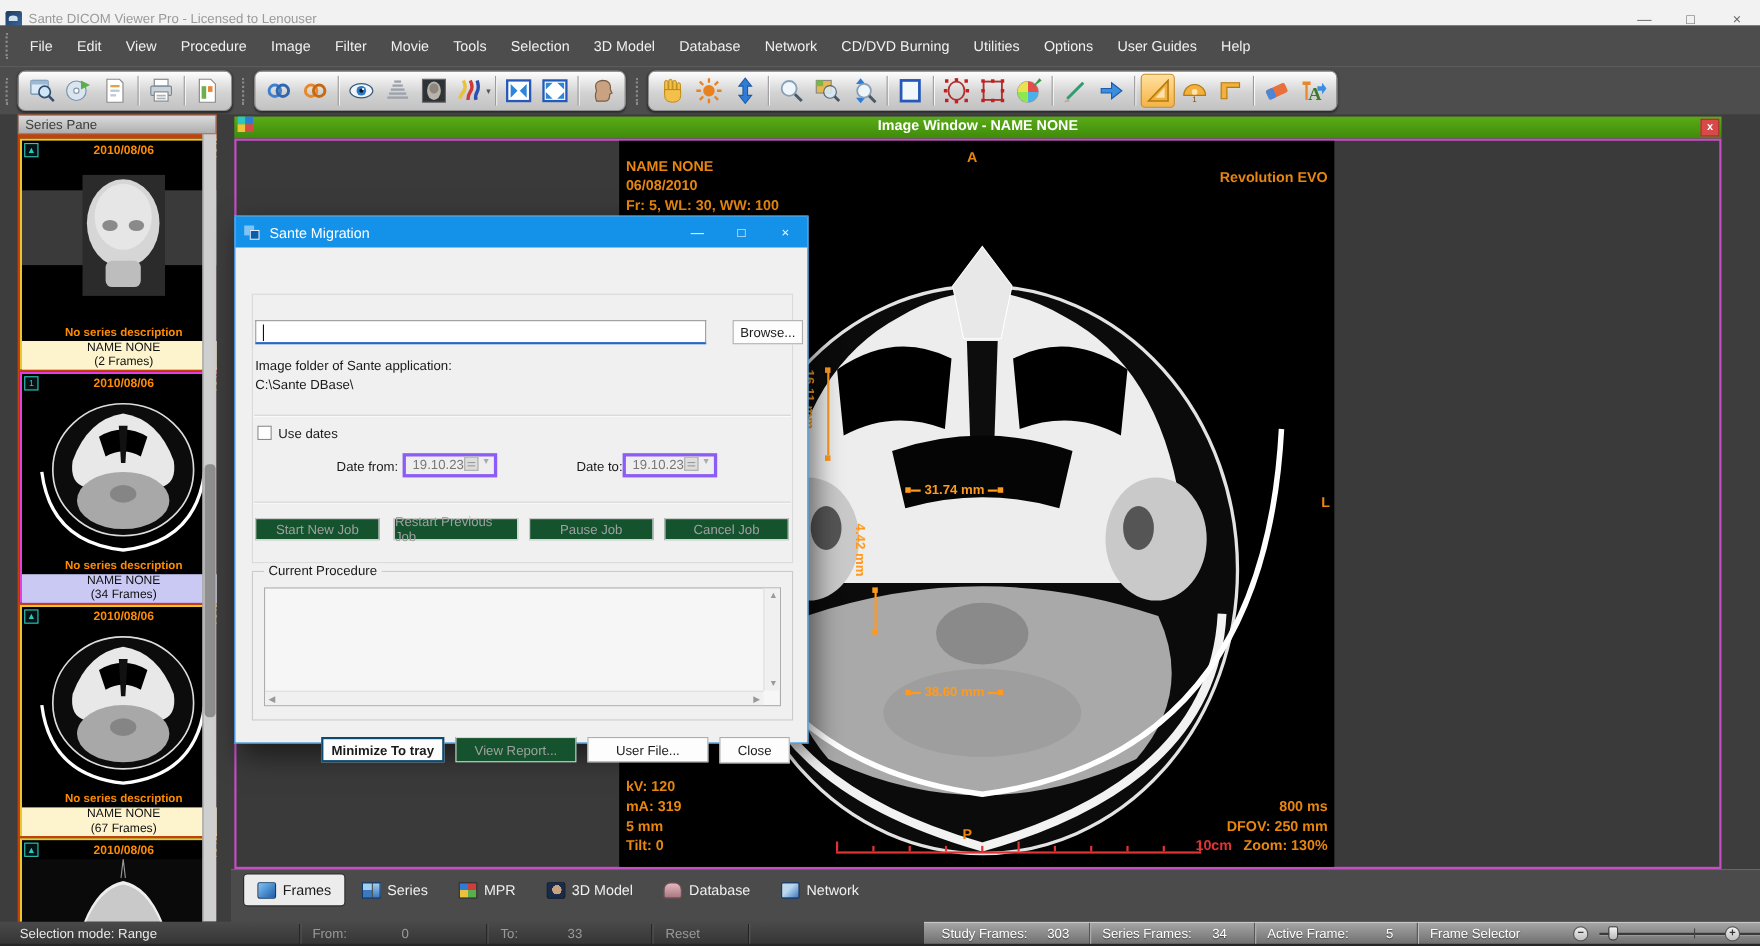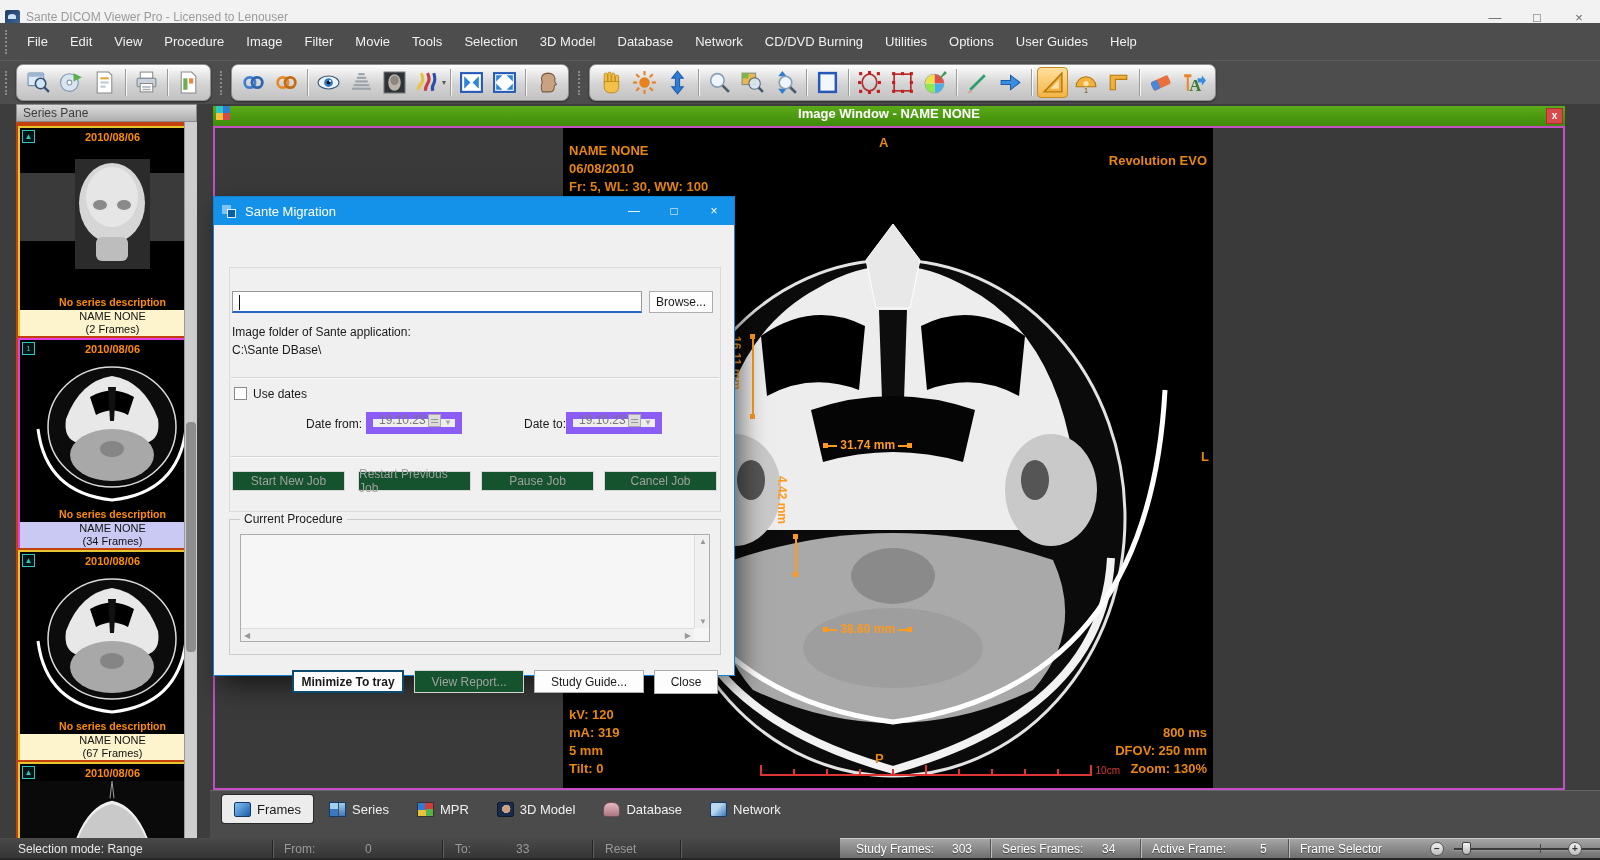--- a/index.html
+++ b/index.html
@@ -63,41 +63,41 @@
 .meas .dot{display:inline-block;width:5px;height:5px;background:#ff9a1e;vertical-align:middle}
 .meas .ln{display:inline-block;height:2px;width:9px;background:#ff9a1e;vertical-align:middle}
 .vmeas{position:absolute}
 .vmeas .vline{position:absolute;width:2px;background:#ff9a1e}
 .vmeas .dot{position:absolute;width:5px;height:5px;background:#ff9a1e}
 .vlabel{writing-mode:vertical-rl;color:#ff9a1e;font-weight:bold;font-size:12px;white-space:nowrap}
 .ruler{position:absolute;height:12px}
 .ruler .base{position:absolute;left:0;right:28px;bottom:0;height:2px;background:#e03434}
 .ruler .tick{position:absolute;bottom:2px;width:1.5px;height:5px;background:#e03434}
 .ruler .tick.end{height:9px}
-.ruler .rl{position:absolute;right:0;bottom:0;color:#e03434;font-size:10px;font-weight:normal}
+.ruler .rl{position:absolute;right:0;bottom:0;color:#e03434;font-size:13px;font-weight:bold}
 
 
 .dialog{position:absolute;left:213px;top:196px;width:522px;height:480px;background:#f0f0f0;border:1px solid #0f82d6;box-shadow:6px 10px 24px rgba(0,0,0,.55);z-index:50}
 .dlg-title{height:28px;background:#1492ea;display:flex;align-items:center;color:#fff}
 .dlg-ico{width:16px;height:16px;margin:0 7px 0 8px;position:relative}
 .dlg-ico i{position:absolute;display:block}
 .dlg-title .t{font-size:13px}
 .dlg-btns{margin-left:auto;display:flex}
 .dlg-btns span{width:40px;height:28px;display:flex;align-items:center;justify-content:center;font-size:12px}
 .dlg-body{position:relative;height:451px;font-size:12px;color:#222}
 .frame1{position:absolute;left:15px;top:42px;width:492px;height:245px;border:1px solid #dadada;background:#f0f0f0}
 .dlg-label{position:absolute;font-size:12px;color:#1a1a1a}
 .dlg-input{position:absolute;background:#fff;border:1px solid #999;border-bottom:2px solid #2765c8;height:22px}
 .caret{position:absolute;left:6px;top:3px;width:1px;height:15px;background:#111}
 .btn{position:absolute;background:#fdfdfd;border:1px solid #adadad;font-size:12px;color:#1a1a1a;display:flex;align-items:center;justify-content:center}
 .btn.disabled{background:#14532d;border-color:#d5d5d5;color:#a0a0a0}
 .btn.focus{border:2px solid #0c4a6e}
 .sep-line{position:absolute;height:1px;background:#d5d5d5;box-shadow:0 1px 0 #fbfbfb}
 .chk{position:absolute;width:13px;height:13px;border:1px solid #8a8a8a;background:#fff}
-.datebox{position:absolute;width:96px;height:22px;background:#eee;border:7px solid #8b5cf6;color:#777;display:flex;align-items:flex-end;padding-left:6px;font-size:12px}
+.datebox{position:absolute;width:86px;height:22px;background:#eee;border:3px solid #8b5cf6;color:#777;display:flex;align-items:flex-start;padding-left:6px;font-size:12px}
 .datebox .cal{margin-left:auto;width:13px;height:13px;background:#ddd;border:1px solid #aaa;position:relative}
 .datebox .cal::after{content:"";position:absolute;left:2px;top:4px;right:2px;height:1px;background:#999;box-shadow:0 3px 0 #999}
 .datebox .dd{width:14px;color:#aaa;font-size:8px;text-align:center}
 .groupbox{position:absolute;left:15px;top:294px;width:492px;height:136px;border:1px solid #cbcbcb}
 .groupbox .gl{position:absolute;left:10px;top:-8px;background:#f0f0f0;padding:0 4px;font-size:12px;color:#1a1a1a}
 .listbox{position:absolute;left:10px;top:14px;width:470px;height:108px;background:#f6f6f6;border:1px solid #adadad}
 .sb-v{position:absolute;right:0;top:0;width:15px;bottom:13px;background:#f0f0f0;border-left:1px solid #ddd}
 .sb-h{position:absolute;left:0;right:15px;bottom:0;height:13px;background:#f0f0f0;border-top:1px solid #ddd}
 .sb-a{position:absolute;color:#999;font-size:8px}
 
@@ -616,21 +616,21 @@
         <span>□</span>
         <span class="x">×</span>
       </span>
     </div>
     <div class="dlg-body">
       <div class="frame1"></div>
 
       <div class="dlg-input" style="left:18px;top:66px;width:410px">
           <span class="caret"></span>
         </div>
-      <div class="btn" style="left:435px;top:66px;width:64px;height:22px">Browse...</div>
+      <div class="btn" style="left:452px;top:66px;width:64px;height:22px">Browse...</div>
 
       <span class="dlg-label" style="left:18px;top:100px">Image folder of Sante application:</span>
       <span class="dlg-label" style="left:18px;top:118px">C:\Sante DBase\</span>
 
       <span class="sep-line" style="left:17px;top:152px;width:488px"></span>
 
       <span class="chk" style="left:20px;top:162px"></span>
       <span class="dlg-label" style="left:39px;top:162px">Use dates</span>
 
       <span class="dlg-label" style="left:92px;top:192px">Date from:</span>
@@ -662,21 +662,21 @@
             </div>
           <div class="sb-h">
               <span class="sb-a" style="left:3px;top:2px">◀</span>
               <span class="sb-a" style="right:3px;top:2px">▶</span>
             </div>
         </div>
       </div>
 
       <div class="btn focus" style="left:78px;top:445px;width:112px;height:23px;font-weight:bold">Minimize To tray</div>
       <div class="btn disabled" style="left:200px;top:445px;width:110px;height:23px">View Report...</div>
-      <div class="btn" style="left:320px;top:445px;width:110px;height:23px">Study Guide...</div>
+      <div class="btn" style="left:320px;top:445px;width:110px;height:23px">User File...</div>
       <div class="btn" style="left:440px;top:445px;width:64px;height:24px">Close</div>
     </div>
   </div>
 
   <div class="tabbar">
     <span class="tab active">
       <span class="ticon" style="background:linear-gradient(135deg,#7fc4f4,#1d5ca8);border:1px solid #12396a;border-radius:2px"></span>
       <span>Frames</span>
     </span>
     <span class="tab">

